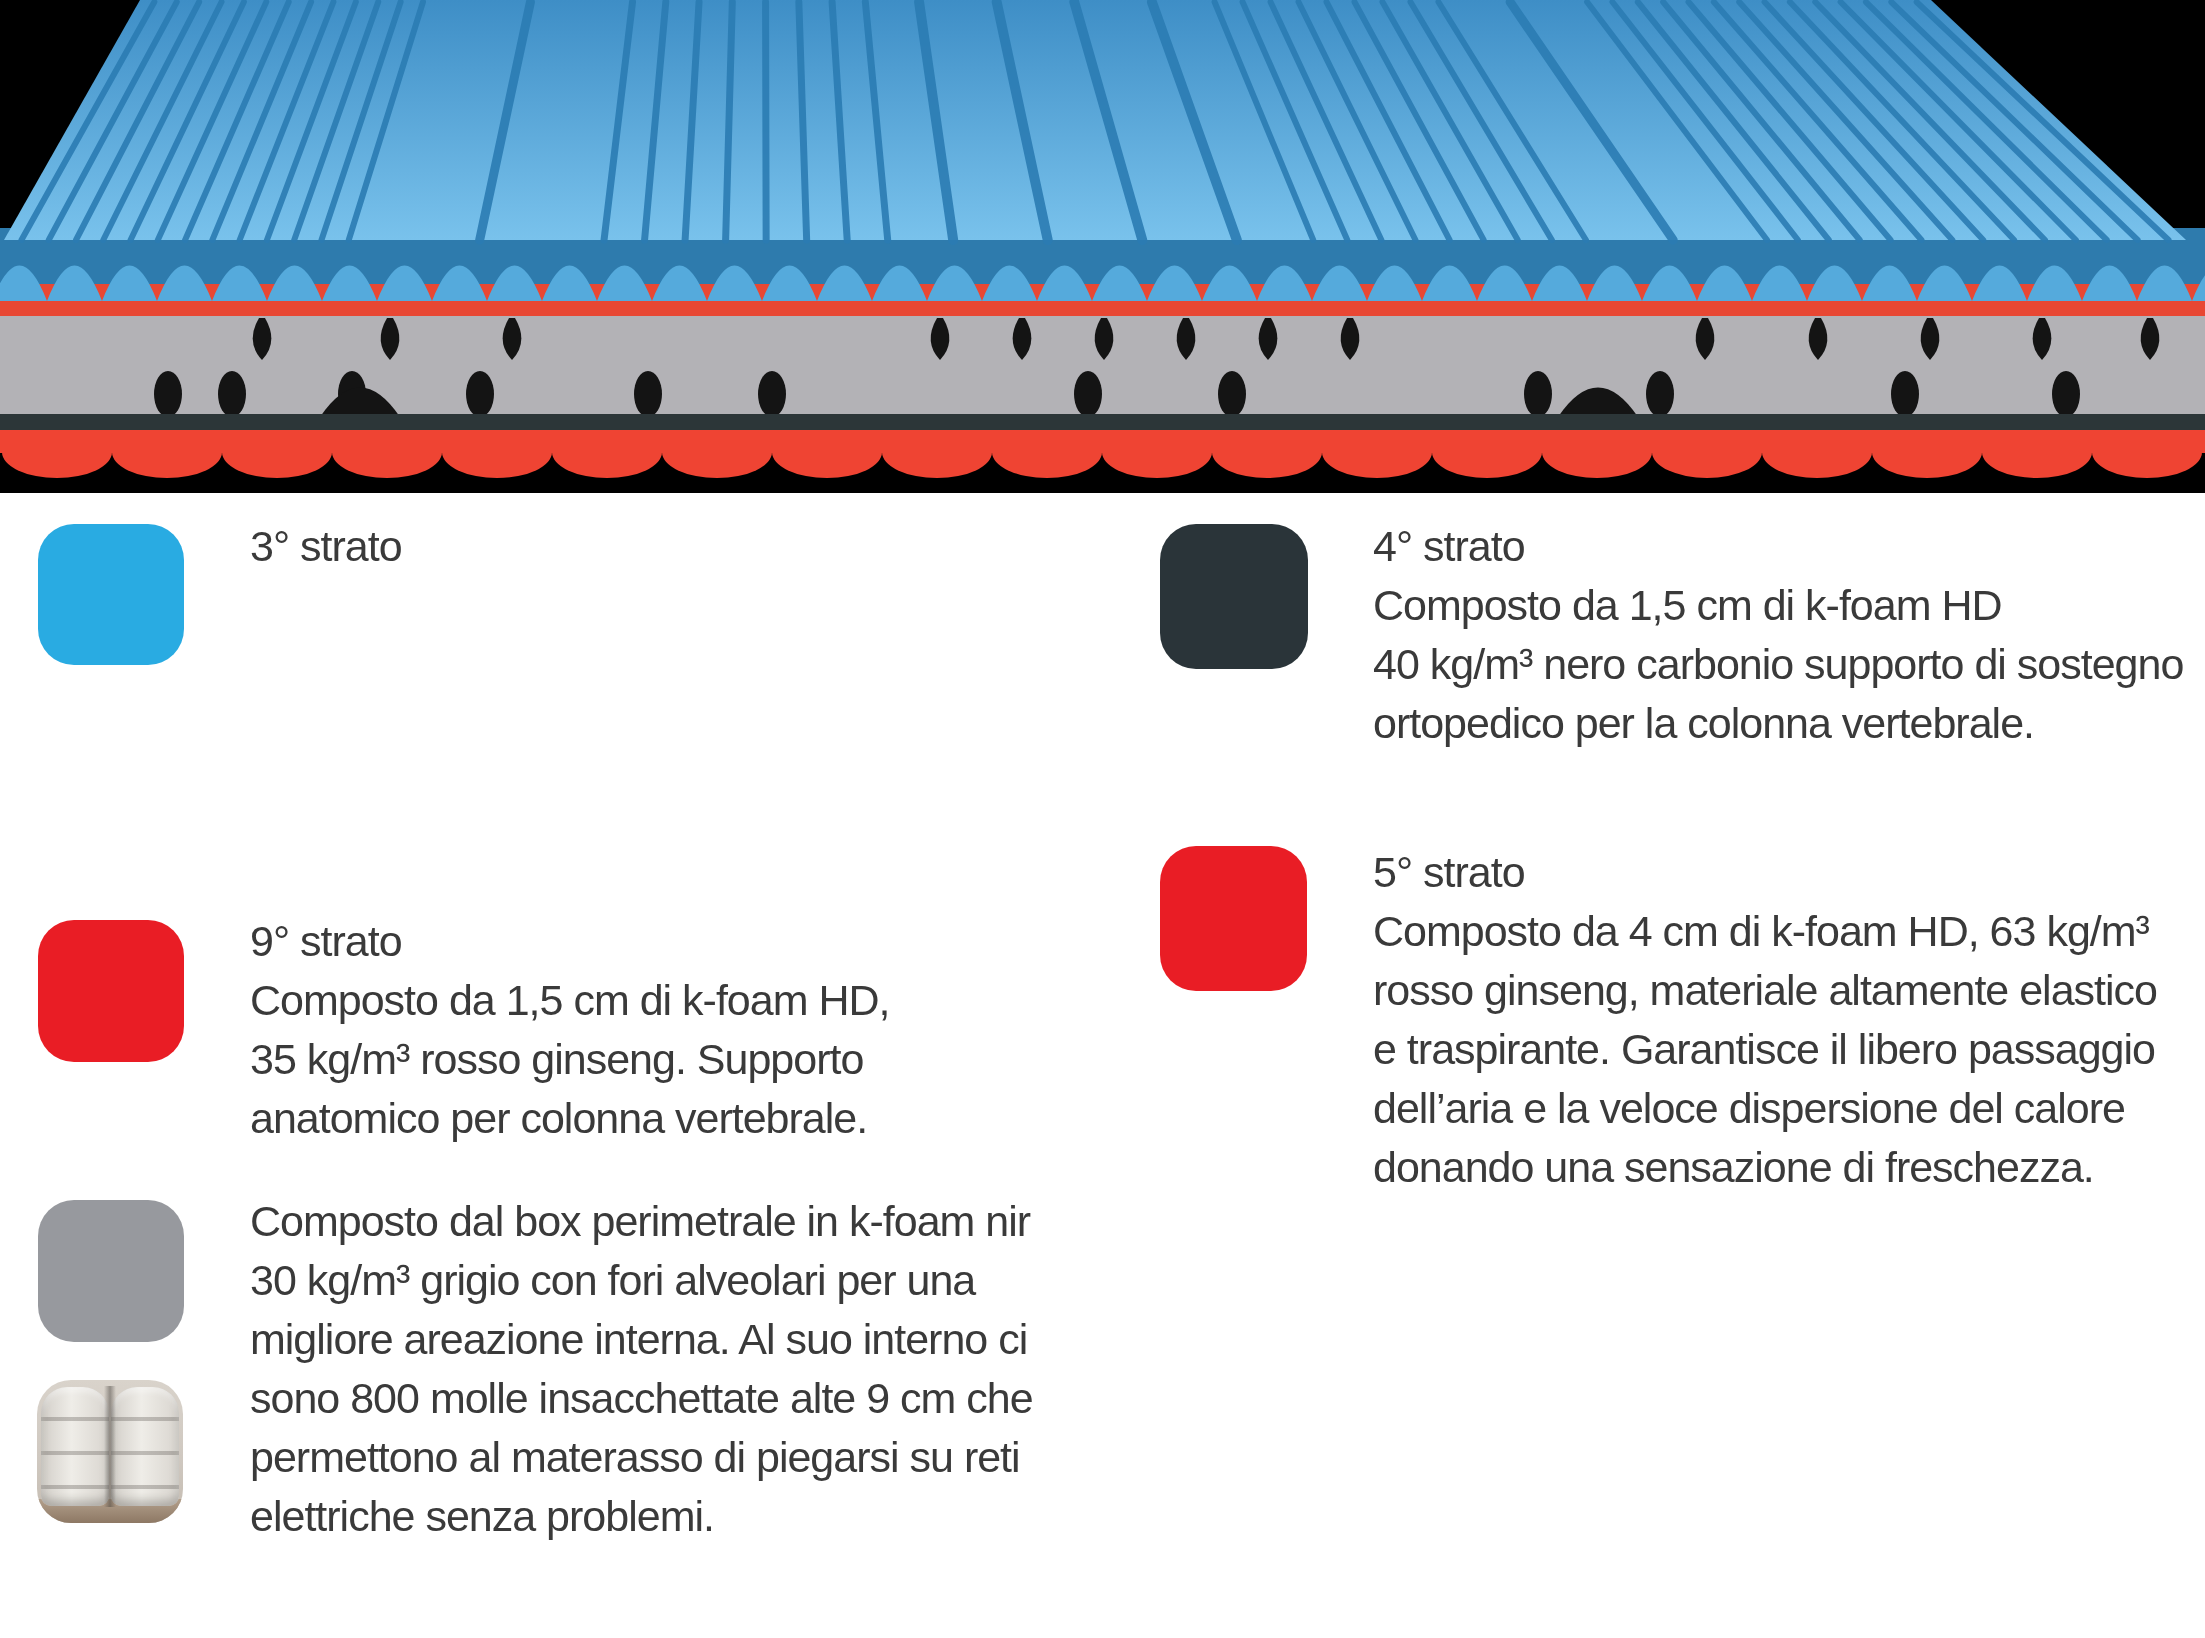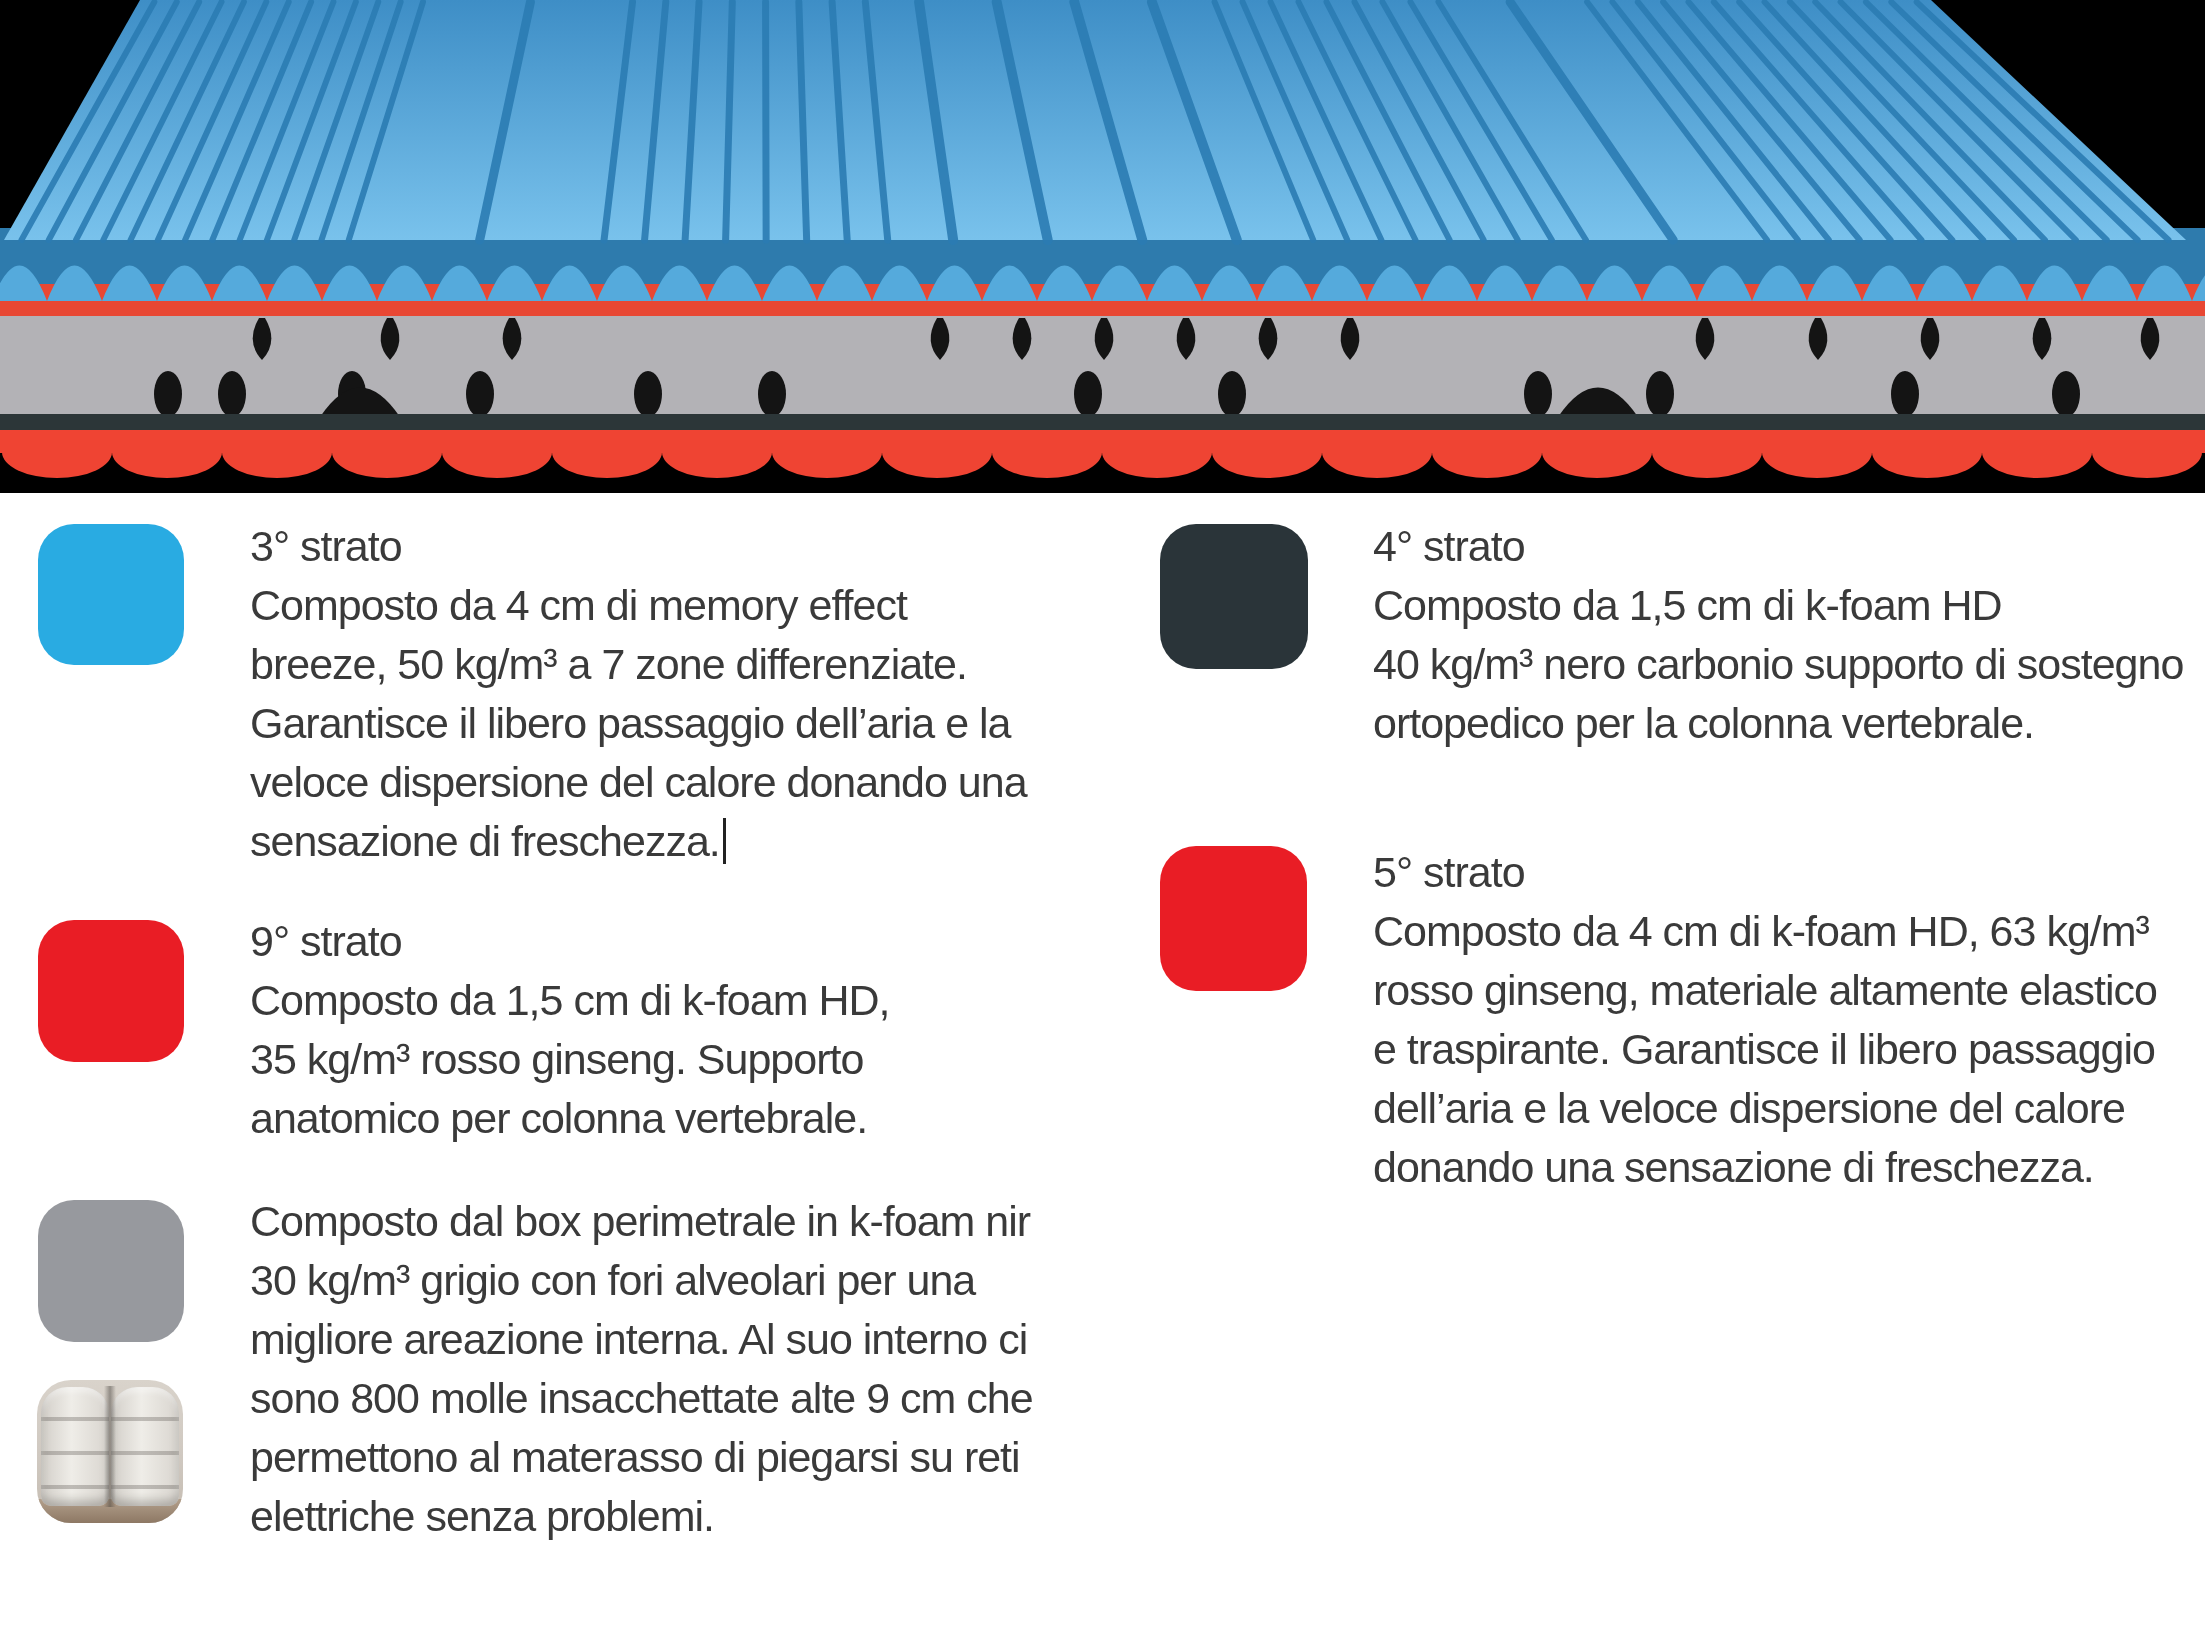--- a/index.html
+++ b/index.html
@@ -164,25 +164,20 @@
   <div class="swatch" style="left: 1160px; top: 846px; width: 147px; height: 145px; background: rgb(233, 29, 37);"></div>
 
   <div class="spring">
     <div class="pouch p1"></div>
     <div class="pouch p2"></div>
     <div class="seam"></div>
   </div>
 
   <section class="block" style="left:250px;top:517px;width:880px">
     <h2 class="title">3° strato</h2>
-    <p class="body"><span>Composto da 4 cm di memory effect
-breeze, 50 kg/m³ a 7 zone differenziate.
-Garantisce il libero passaggio dell’aria e la
-veloce dispersione del calore donando una
-sensazione di freschezza.</span><span class="caret"></span></p>
   </section>
 
   <section class="block" style="left:250px;top:912px;width:880px">
     <h2 class="title">9° strato</h2>
     <p class="body">Composto da 1,5 cm di k-foam HD,
 35 kg/m³ rosso ginseng. Supporto
 anatomico per colonna vertebrale.</p>
   </section>
 
   <section class="block" style="left:250px;top:1192px;width:880px">

